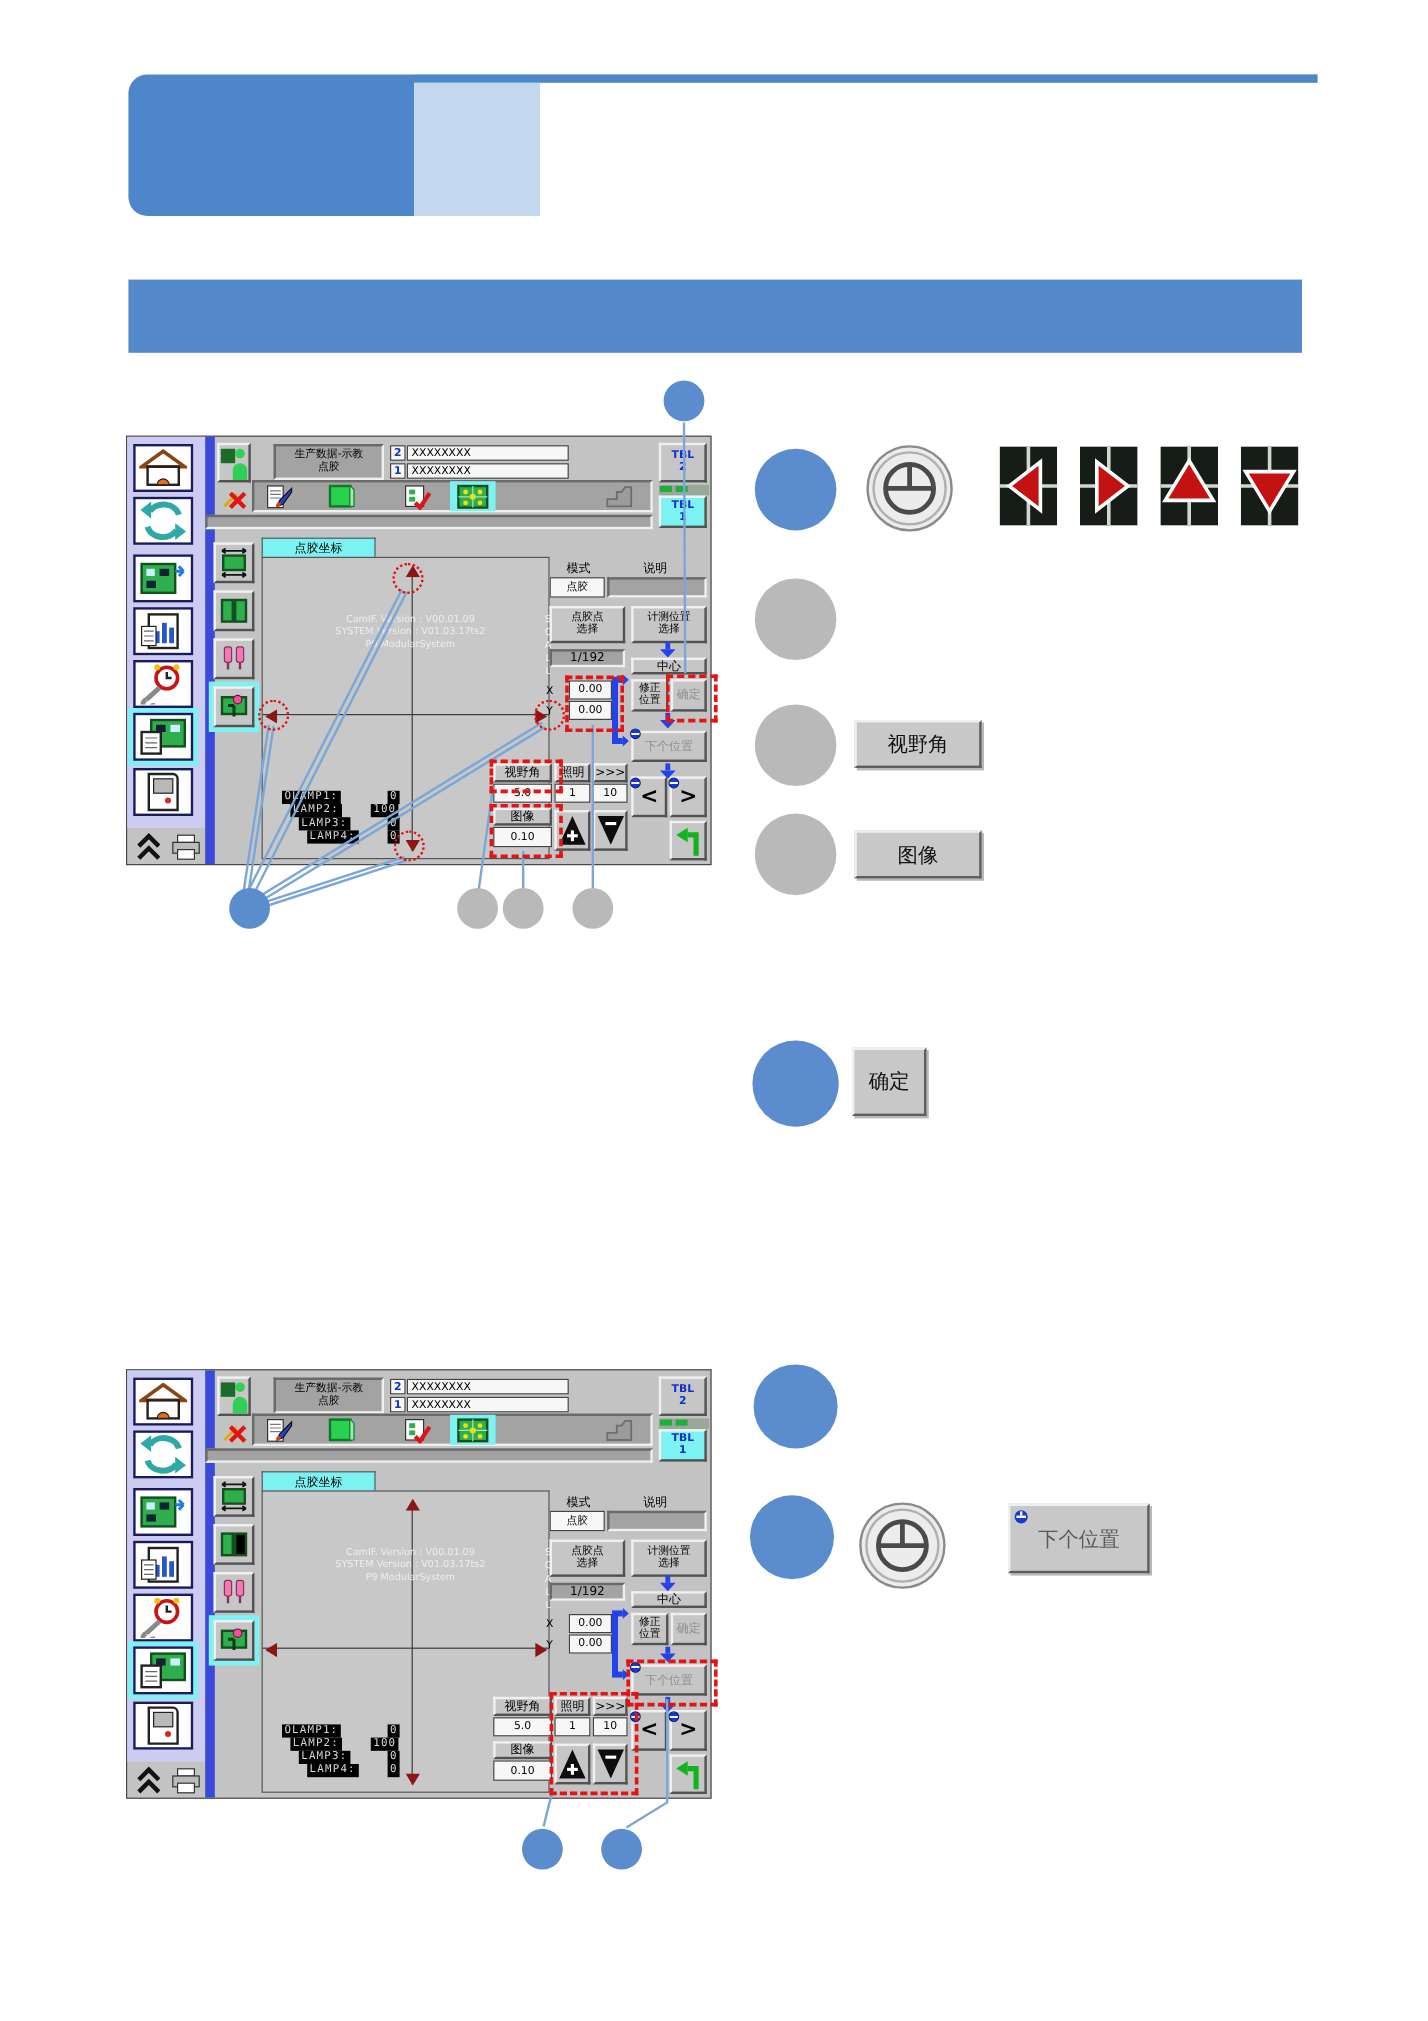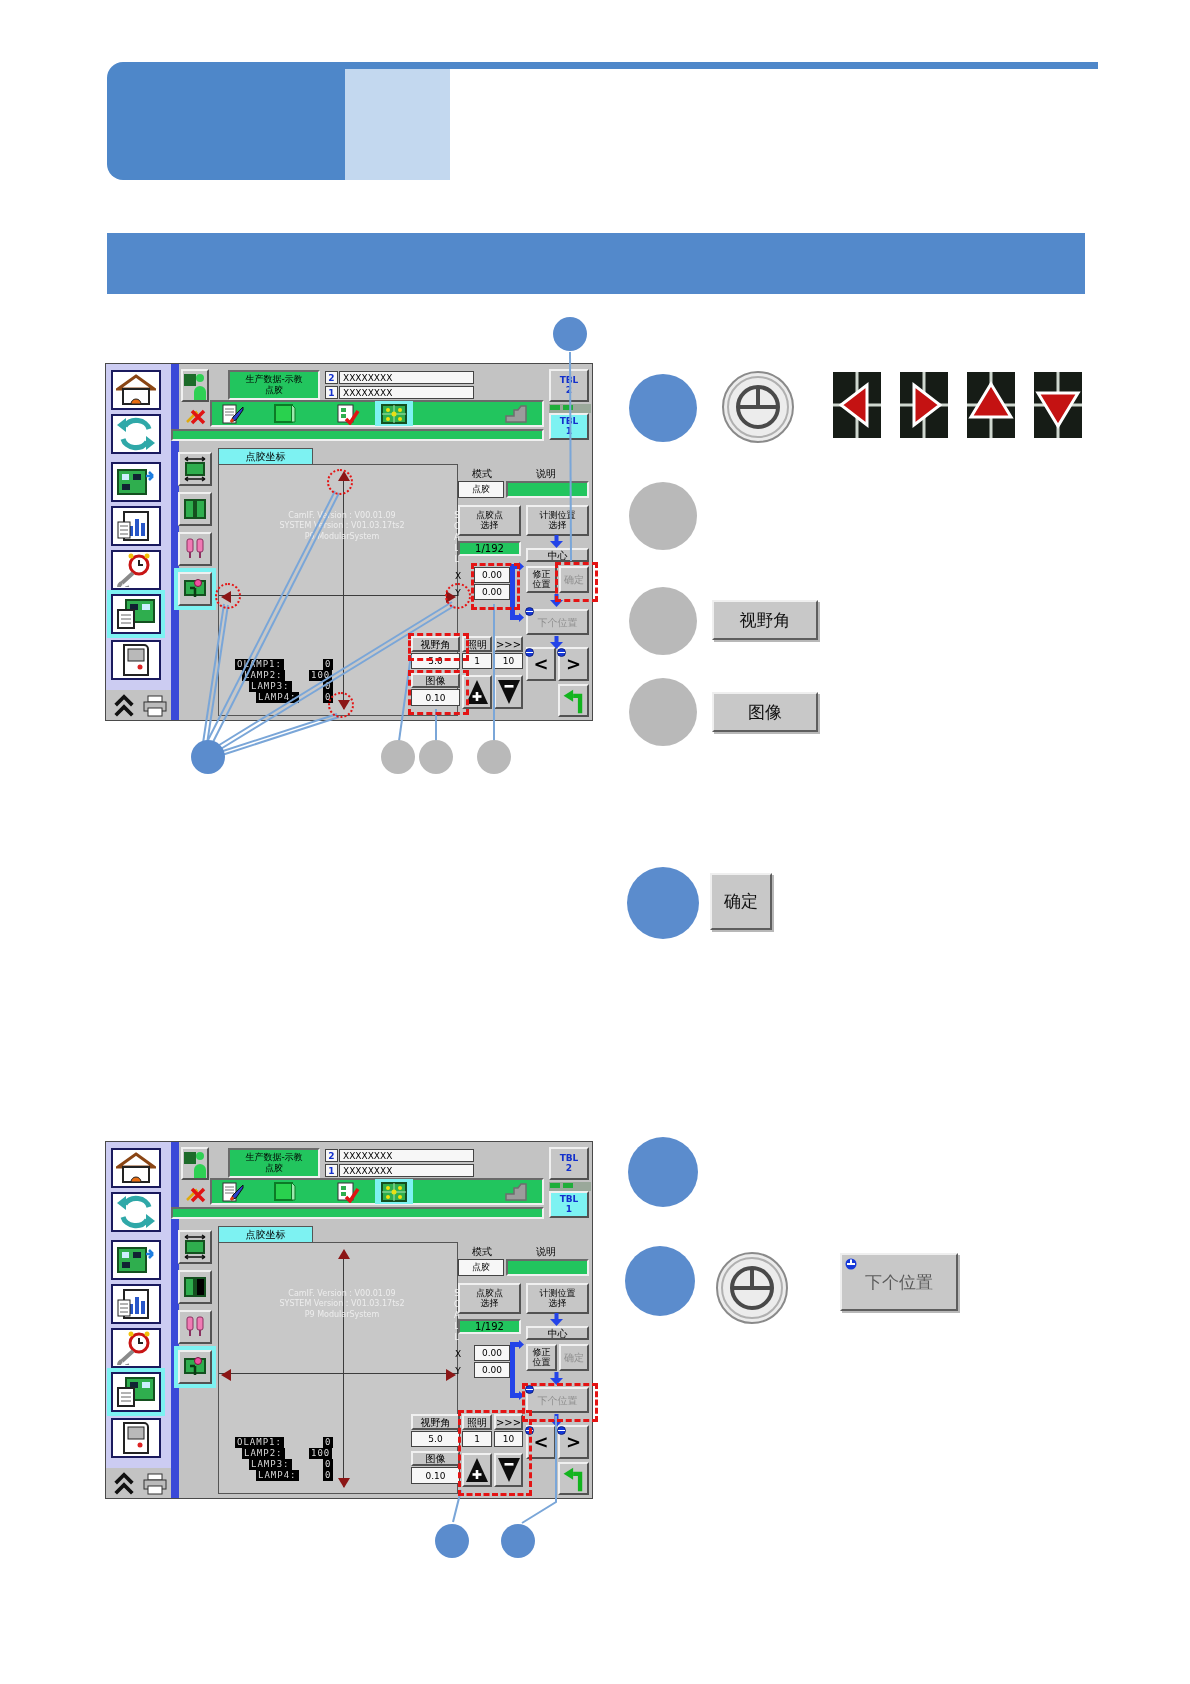--- a/index.html
+++ b/index.html
@@ -5,21 +5,21 @@
 html,body{margin:0;padding:0;background:#fff}
 #page{position:relative;width:1190px;height:1684px;background:#fff;font-family:"DejaVu Sans",sans-serif;overflow:hidden}
 .a{position:absolute}
 svg{display:block}
 
 .w{position:absolute;width:488px;height:358px;background:#c3c3c3;border:1px solid #4a4a4a;font-size:10px;color:#000;box-sizing:border-box}
 .sbar{background:#ccccf2}
 .sic{position:absolute;left:5px;width:50px;height:40px;background:#fff;border:2px solid #1a1a5e;display:flex;align-items:center;justify-content:center;box-sizing:border-box}
 .sic.hl{box-shadow:0 0 0 4px #7df2f2}
 .rb{background:#c6c6c6;border-style:solid;border-width:2px;border-color:#f0f0f0 #525252 #525252 #f0f0f0;box-sizing:border-box;display:flex;flex-direction:column;align-items:center;justify-content:center;text-align:center;line-height:1.1}
-.ins{background:#22c55e;border-style:solid;border-width:2px;border-color:#6a6a6a #f0f0f0 #f0f0f0 #6a6a6a;box-sizing:border-box}
+.ins{background:#a3a3a3;border-style:solid;border-width:2px;border-color:#6a6a6a #f0f0f0 #f0f0f0 #6a6a6a;box-sizing:border-box}
 .fld{background:#f7f7f7;border:1px solid #444;box-sizing:border-box;display:flex;align-items:center;padding:0 3px;font-size:9px}
 .ctr{justify-content:center;padding:0}
 .lbl{display:flex;align-items:center;justify-content:center;text-align:center}
 .cy{background:#7df2f2}
 .gtx{color:#8f8f8f}
 .blue{color:#1330cc;font-weight:bold}
 .t9{font-size:9px}
 .vt{font-size:8px;color:#ededed;text-align:center;line-height:1.3;white-space:nowrap}
 .lampn,.lampv{position:absolute;background:#000;color:#d8d8d8;font-family:"DejaVu Sans Mono",monospace;font-size:9px;line-height:11px;padding:0 2px;letter-spacing:1px;white-space:nowrap}
 .bdot{position:absolute;width:7px;height:7px;border-radius:50%;background:linear-gradient(#1538d8 38%,#fff 38% 62%,#1538d8 62%);border:1px solid #0a1c80;z-index:4}

